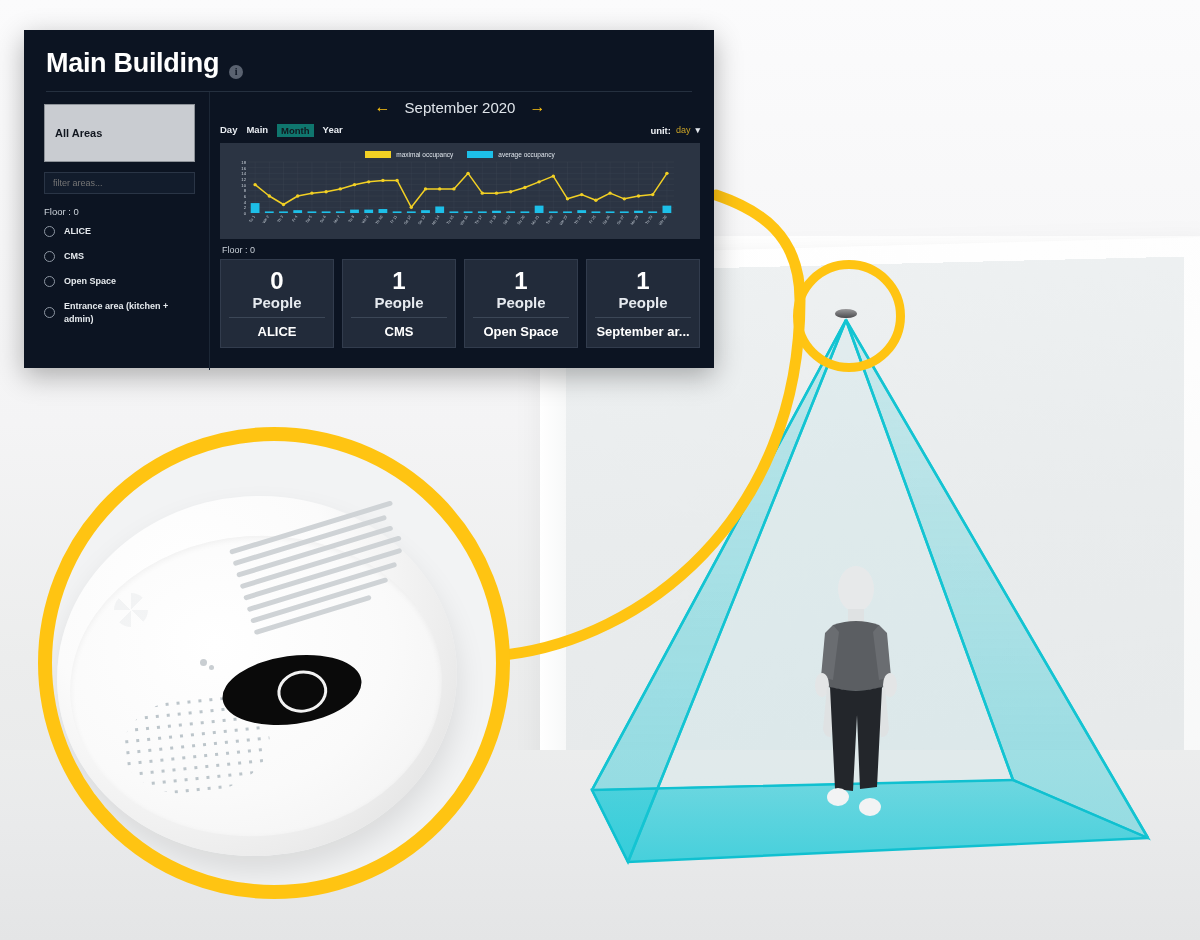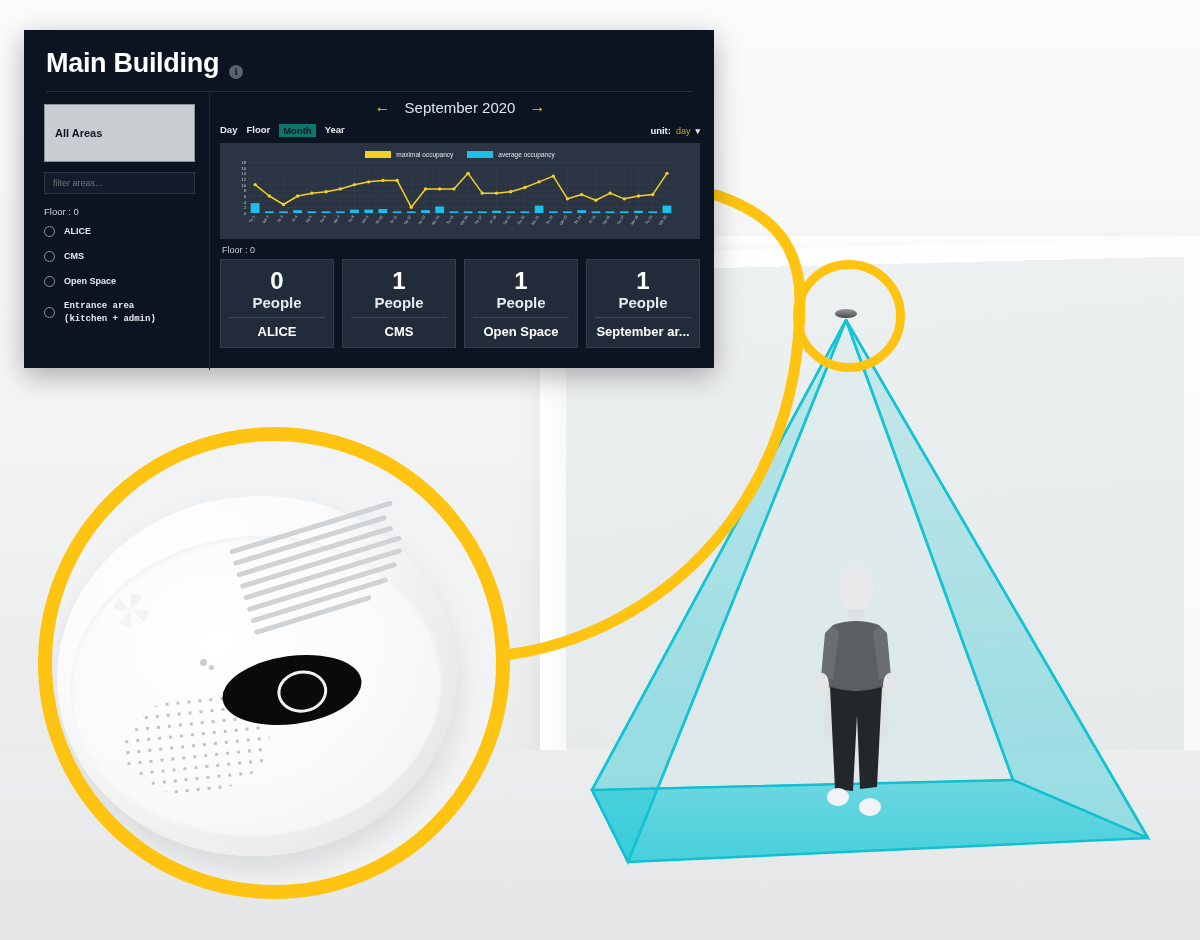--- a/index.html
+++ b/index.html
@@ -170,21 +170,21 @@
 
   .content { flex: 1; padding: 6px 14px 0 10px; }
   .month-nav {
     display: flex; align-items: center; justify-content: center; gap: 14px;
     font-size: 15px; color: #dfe4ea; margin-bottom: 8px;
   }
   .month-arrow { color: #ffc412; font-size: 16px; }
   .range-row { display: flex; align-items: center; margin-bottom: 6px; }
   .range-tabs { display: flex; gap: 9px; font-size: 9.5px; font-weight: bold; color: #e8ecf1; }
   .range-tab.active { background: #0f766e; color: #12181f; padding: 1px 4px; }
-  .unit-box { margin-left: auto; display: flex; align-items: flex-end; gap: 5px; font-size: 9.5px; font-weight: bold; color: #eef1f5; }
+  .unit-box { margin-left: auto; display: flex; align-items: flex-start; gap: 5px; font-size: 9.5px; font-weight: bold; color: #eef1f5; }
   .unit-val { color: #c9a227; font-weight: normal; font-size: 9px; }
   .caret { color: #e4e8ee; font-size: 9px; }
 
   .chart-card { background: #2b3443; padding: 8px 6px 2px 6px; height: 96px; position: relative; }
   .legend { display: flex; justify-content: center; gap: 14px; margin-bottom: 2px; }
   .legend-item { display: flex; align-items: center; gap: 5px; font-size: 6.5px; color: #dfe5ec; }
   .legend-swatch { width: 26px; height: 7px; }
   .chart-holder { position: relative; height: 70px; }
   #chart-svg { display: block; }
 
@@ -303,36 +303,36 @@
       <div class="area-row">
         <span class="radio"></span>
         <span class="area-label">CMS</span>
       </div>
       <div class="area-row">
         <span class="radio"></span>
         <span class="area-label">Open Space</span>
       </div>
       <div class="area-row">
         <span class="radio"></span>
-        <span class="area-label" style="max-width:118px;font-family:Liberation Mono, monospace;">Entrance area (kitchen + admin)</span>
+        <span class="area-label" style="max-width:118px;">Entrance area (kitchen + admin)</span>
       </div>
     </div>
 
     <div class="content">
 
       <div class="month-nav">
         <span class="month-arrow">←</span>
         <span>September 2020</span>
         <span class="month-arrow">→</span>
       </div>
 
       <div class="range-row">
         <div class="range-tabs">
           <span class="range-tab">Day</span>
-          <span class="range-tab">Floor</span>
+          <span class="range-tab">Main</span>
           <span class="range-tab active">Month</span>
           <span class="range-tab">Year</span>
         </div>
         <div class="unit-box">
           <span>unit:</span>
           <span class="unit-val">day</span>
           <span class="caret">▾</span>
         </div>
       </div>
 

